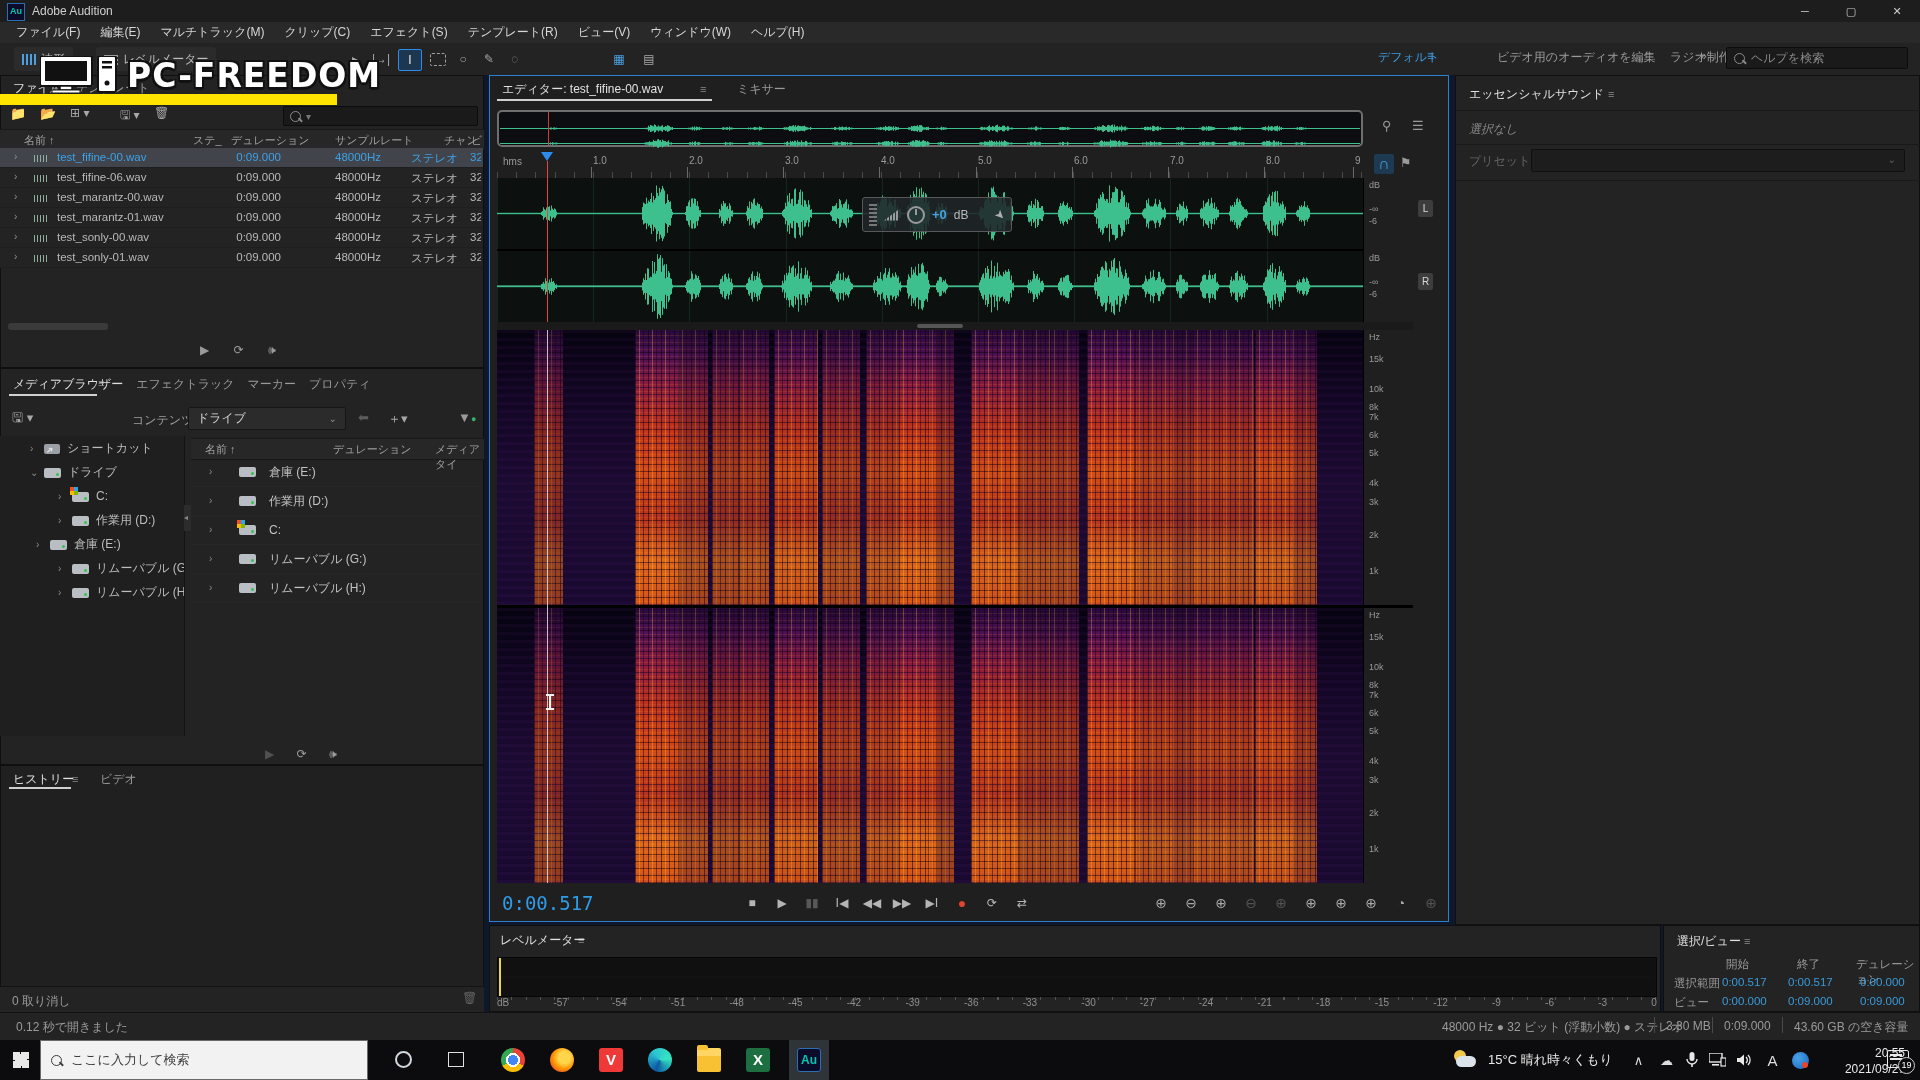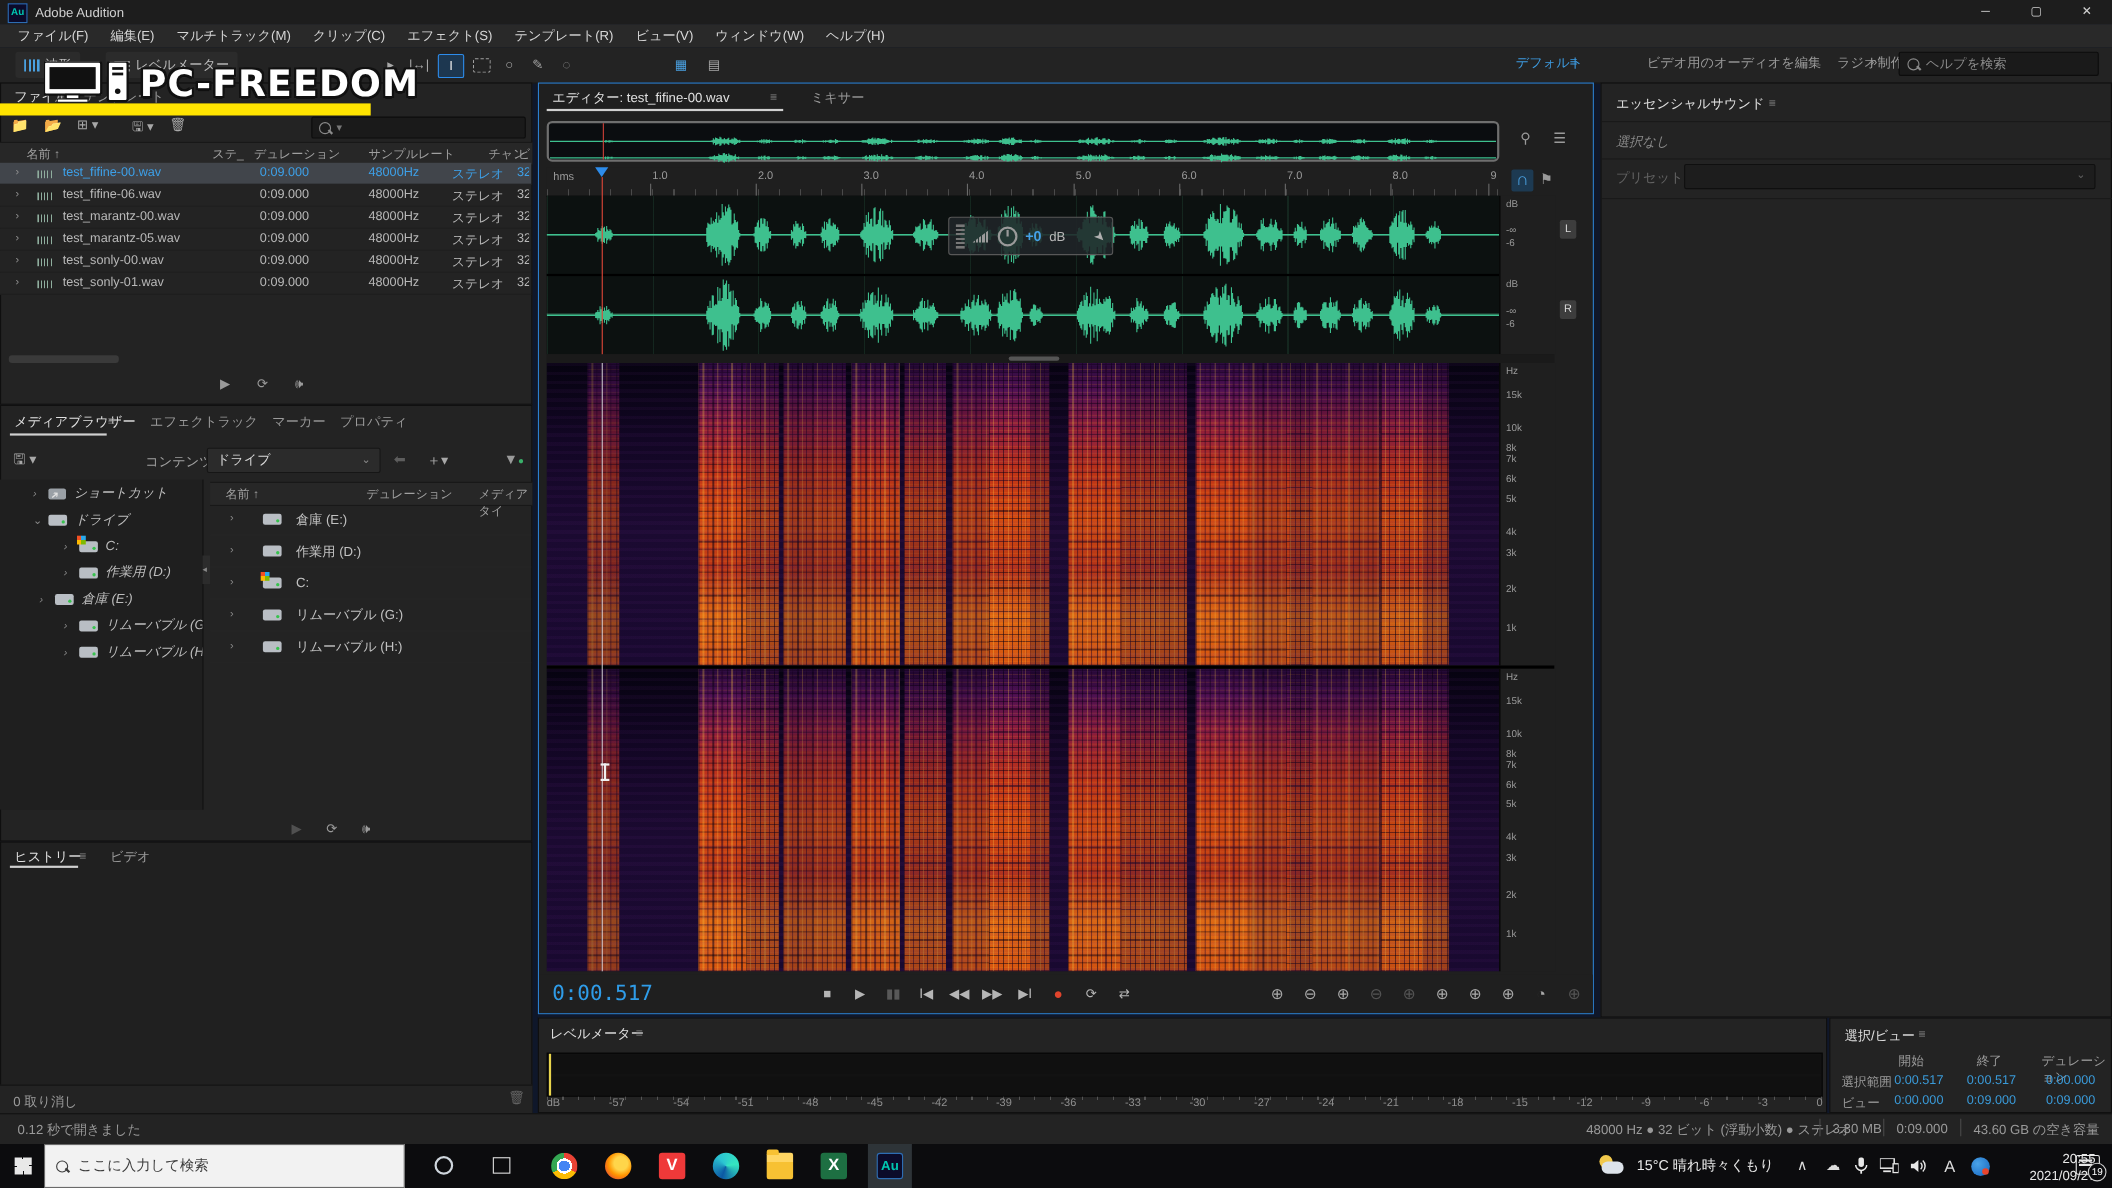--- a/index.html
+++ b/index.html
@@ -51,21 +51,21 @@
   .frow .wicon{position:absolute;left:34px;top:7px;width:15px;height:7px;
      background:repeating-linear-gradient(90deg,#8fae9e 0 1px,transparent 1px 3px);}
   .frow .c-name{position:absolute;left:57px;top:3px;}
   .frow .c-dur{position:absolute;left:205px;top:3px;width:76px;text-align:right;}
   .frow .c-rate{position:absolute;left:335px;top:3px;}
   .frow .c-ch{position:absolute;left:411px;top:3px;}
   .frow .c-bit{position:absolute;left:470px;top:3px;width:11px;overflow:hidden;}
   .mini-transport span{color:#9a9a9a;font-size:12px;}
   
   .mb-select{background:#2b2b2b;border:1px solid #161616;border-radius:2px;color:#d8d8d8;font-size:12px;display:flex;align-items:center;justify-content:space-between;padding:0 8px;box-sizing:border-box;}
-  .tree-row{position:relative;height:24px;line-height:24px;font-size:12px;color:#bdbdbd;white-space:nowrap;overflow:hidden;font-style:italic;}
+  .tree-row{position:relative;height:24px;line-height:24px;font-size:12px;color:#bdbdbd;white-space:nowrap;overflow:hidden;}
   .tree-row .tchev{display:inline-block;width:14px;color:#8a8a8a;font-size:10px;}
   .drv{display:inline-block;width:17px;height:10px;background:#b9bec4;border-radius:2px;margin-right:7px;position:relative;vertical-align:middle;}
   .drv::after{content:"";position:absolute;right:2px;bottom:2px;width:3px;height:3px;border-radius:50%;background:#37c24d;}
   .drv.os::before{content:"";position:absolute;left:-2px;top:-5px;width:8px;height:8px;
      background:conic-gradient(#28a8ea 0 90deg,#7fba00 90deg 180deg,#ffb900 180deg 270deg,#f25022 270deg 360deg);}
   .ico-short{display:inline-block;width:16px;height:10px;background:#9aa0a6;border-radius:2px;margin-right:7px;position:relative;vertical-align:middle;}
   .ico-short::after{content:"➔";position:absolute;left:2px;top:-6px;font-size:9px;color:#e3e3e3;transform:rotate(-40deg);}
   .mlist-row{position:relative;height:28px;line-height:28px;font-size:12px;color:#c2c2c2;border-bottom:1px solid #262626;}
   .mlist-row .tchev{position:absolute;left:18px;color:#8a8a8a;font-size:10px;}
   .mlist-row .drv{position:absolute;left:48px;top:9px;}
@@ -280,21 +280,21 @@
       <span class="wicon"></span>
       <span class="c-name">test_marantz-00.wav</span>
       <span class="c-dur">0:09.000</span>
       <span class="c-rate">48000Hz</span>
       <span class="c-ch">ステレオ</span>
       <span class="c-bit">32</span>
     </div>
       <div class="frow">
       <span class="chev">›</span>
       <span class="wicon"></span>
-      <span class="c-name">test_marantz-05.wav</span>
+      <span class="c-name">test_marantz-01.wav</span>
       <span class="c-dur">0:09.000</span>
       <span class="c-rate">48000Hz</span>
       <span class="c-ch">ステレオ</span>
       <span class="c-bit">32</span>
     </div>
       <div class="frow">
       <span class="chev">›</span>
       <span class="wicon"></span>
       <span class="c-name">test_sonly-00.wav</span>
       <span class="c-dur">0:09.000</span>

